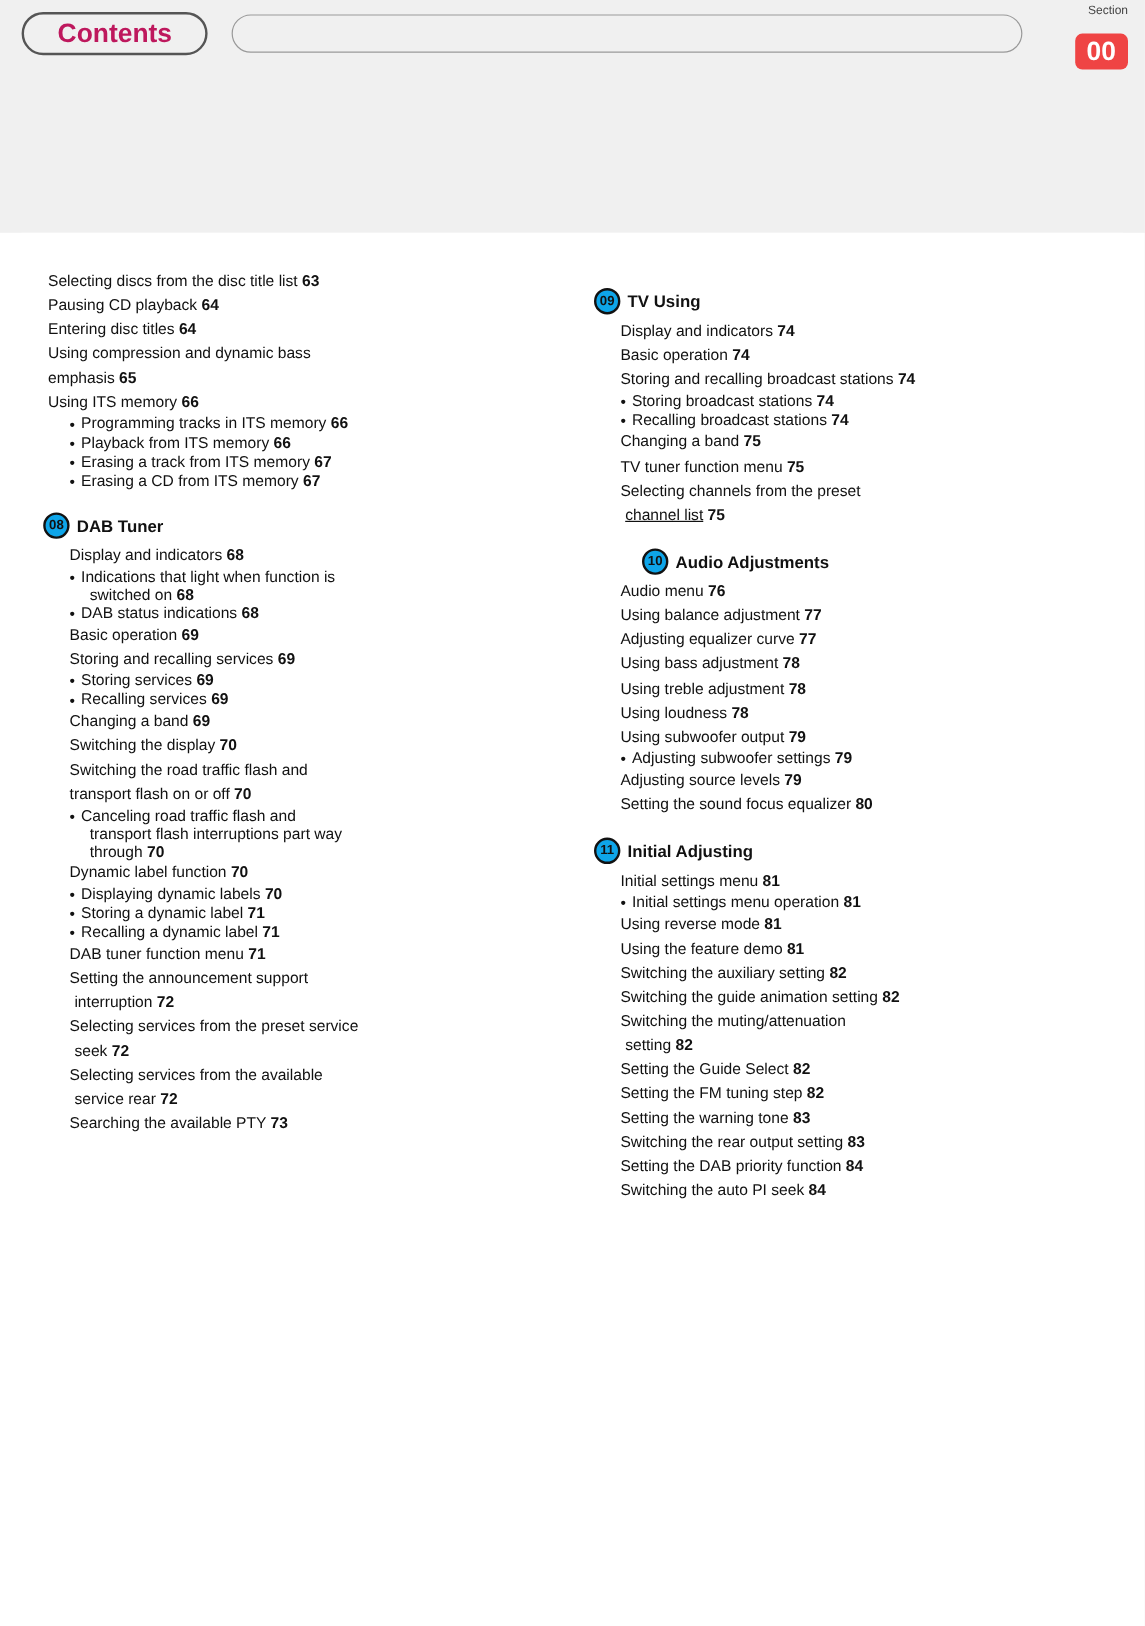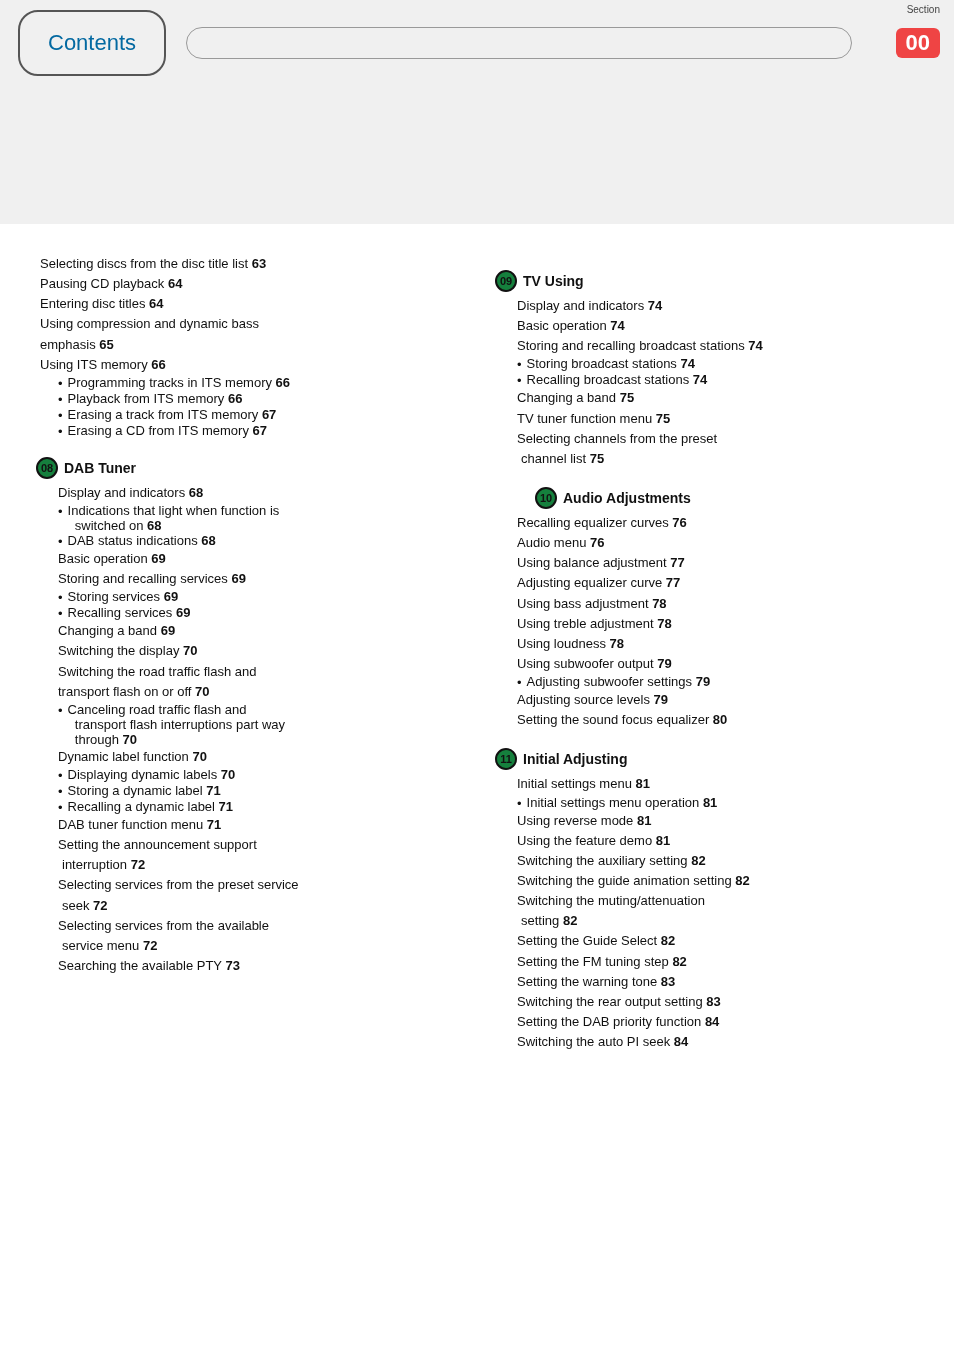--- a/index.html
+++ b/index.html
@@ -19,24 +19,24 @@
       align-items: center;
       padding: 10px 18px 8px 18px;
       background: #f0f0f0;
       border-bottom: none;
       position: relative;
     }
 
     .contents-box {
       border: 2px solid #555;
       border-radius: 20px;
-      padding: 18px 28px;
+      padding: 3px 28px;
       font-size: 22px;
-      font-weight: normal;
-      color: #0369a1;
+      font-weight: bold;
+      color: #be185d;
       background: #f0f0f0;
       margin-right: 20px;
     }
 
     .header-middle {
       flex: 1;
       border: 1.5px solid #999;
       border-radius: 16px;
       height: 32px;
       background: #f0f0f0;
@@ -100,21 +100,21 @@
       align-items: center;
       justify-content: center;
       width: 22px;
       height: 22px;
       border: 2px solid #111;
       border-radius: 50%;
       font-size: 11px;
       font-weight: bold;
       margin-right: 6px;
       flex-shrink: 0;
-      background: #15803d;
+      background: #0ea5e9;
       text-align: center;
     }
 
     .section-title {
       font-weight: bold;
       font-size: 14px;
     }
 
     
     .item {
@@ -227,21 +227,21 @@
           <span class="bullet">•</span>
           <span>Storing a dynamic label <span class="page-num">71</span></span>
         </div>
       <div class="bullet-item">
           <span class="bullet">•</span>
           <span>Recalling a dynamic label <span class="page-num">71</span></span>
         </div>
       <div class="item item-indent">DAB tuner function menu <span class="page-num">71</span></div>
       <div class="item item-indent">Setting the announcement support<br><span style="margin-left:4px;">interruption</span> <span class="page-num">72</span></div>
       <div class="item item-indent">Selecting services from the preset service<br><span style="margin-left:4px;">seek</span> <span class="page-num">72</span></div>
-      <div class="item item-indent">Selecting services from the available<br><span style="margin-left:4px;">service menu</span> <span class="page-num">72</span></div>
+      <div class="item item-indent">Selecting services from the available<br><span style="margin-left:4px;">service rear</span> <span class="page-num">72</span></div>
       <div class="item item-indent">Searching the available PTY <span class="page-num">73</span></div>
     </div>
 
     <div class="right-col">
 
       <div class="section-heading">
         <div class="section-circle">09</div>
         <span class="section-title">TV Using</span>
       </div>
 
@@ -251,28 +251,27 @@
       <div class="bullet-item">
           <span class="bullet">•</span>
           <span>Storing broadcast stations <span class="page-num">74</span></span>
         </div>
       <div class="bullet-item">
           <span class="bullet">•</span>
           <span>Recalling broadcast stations <span class="page-num">74</span></span>
         </div>
       <div class="item item-indent">Changing a band <span class="page-num">75</span></div>
       <div class="item item-indent">TV tuner function menu <span class="page-num">75</span></div>
-      <div class="item item-indent">Selecting channels from the preset<br><span style="margin-left:4px;">channel list</span> <span class="page-num">75</span></div>
+      <div class="item item-indent">Selecting channels from the preset<br><span style="margin-left:4px;text-decoration:underline;">channel list</span> <span class="page-num">75</span></div>
 
       <div class="section-heading" style="margin-top:18px;padding-left:40px;">
         <div class="section-circle">10</div>
         <span class="section-title">Audio Adjustments</span>
       </div>
 
-      <div class="item item-indent">Recalling equalizer curves <span class="page-num">76</span></div>
       <div class="item item-indent">Audio menu <span class="page-num">76</span></div>
       <div class="item item-indent">Using balance adjustment <span class="page-num">77</span></div>
       <div class="item item-indent">Adjusting equalizer curve <span class="page-num">77</span></div>
       <div class="item item-indent">Using bass adjustment <span class="page-num">78</span></div>
       <div class="item item-indent">Using treble adjustment <span class="page-num">78</span></div>
       <div class="item item-indent">Using loudness <span class="page-num">78</span></div>
       <div class="item item-indent">Using subwoofer output <span class="page-num">79</span></div>
       <div class="bullet-item">
           <span class="bullet">•</span>
           <span>Adjusting subwoofer settings <span class="page-num">79</span></span>

